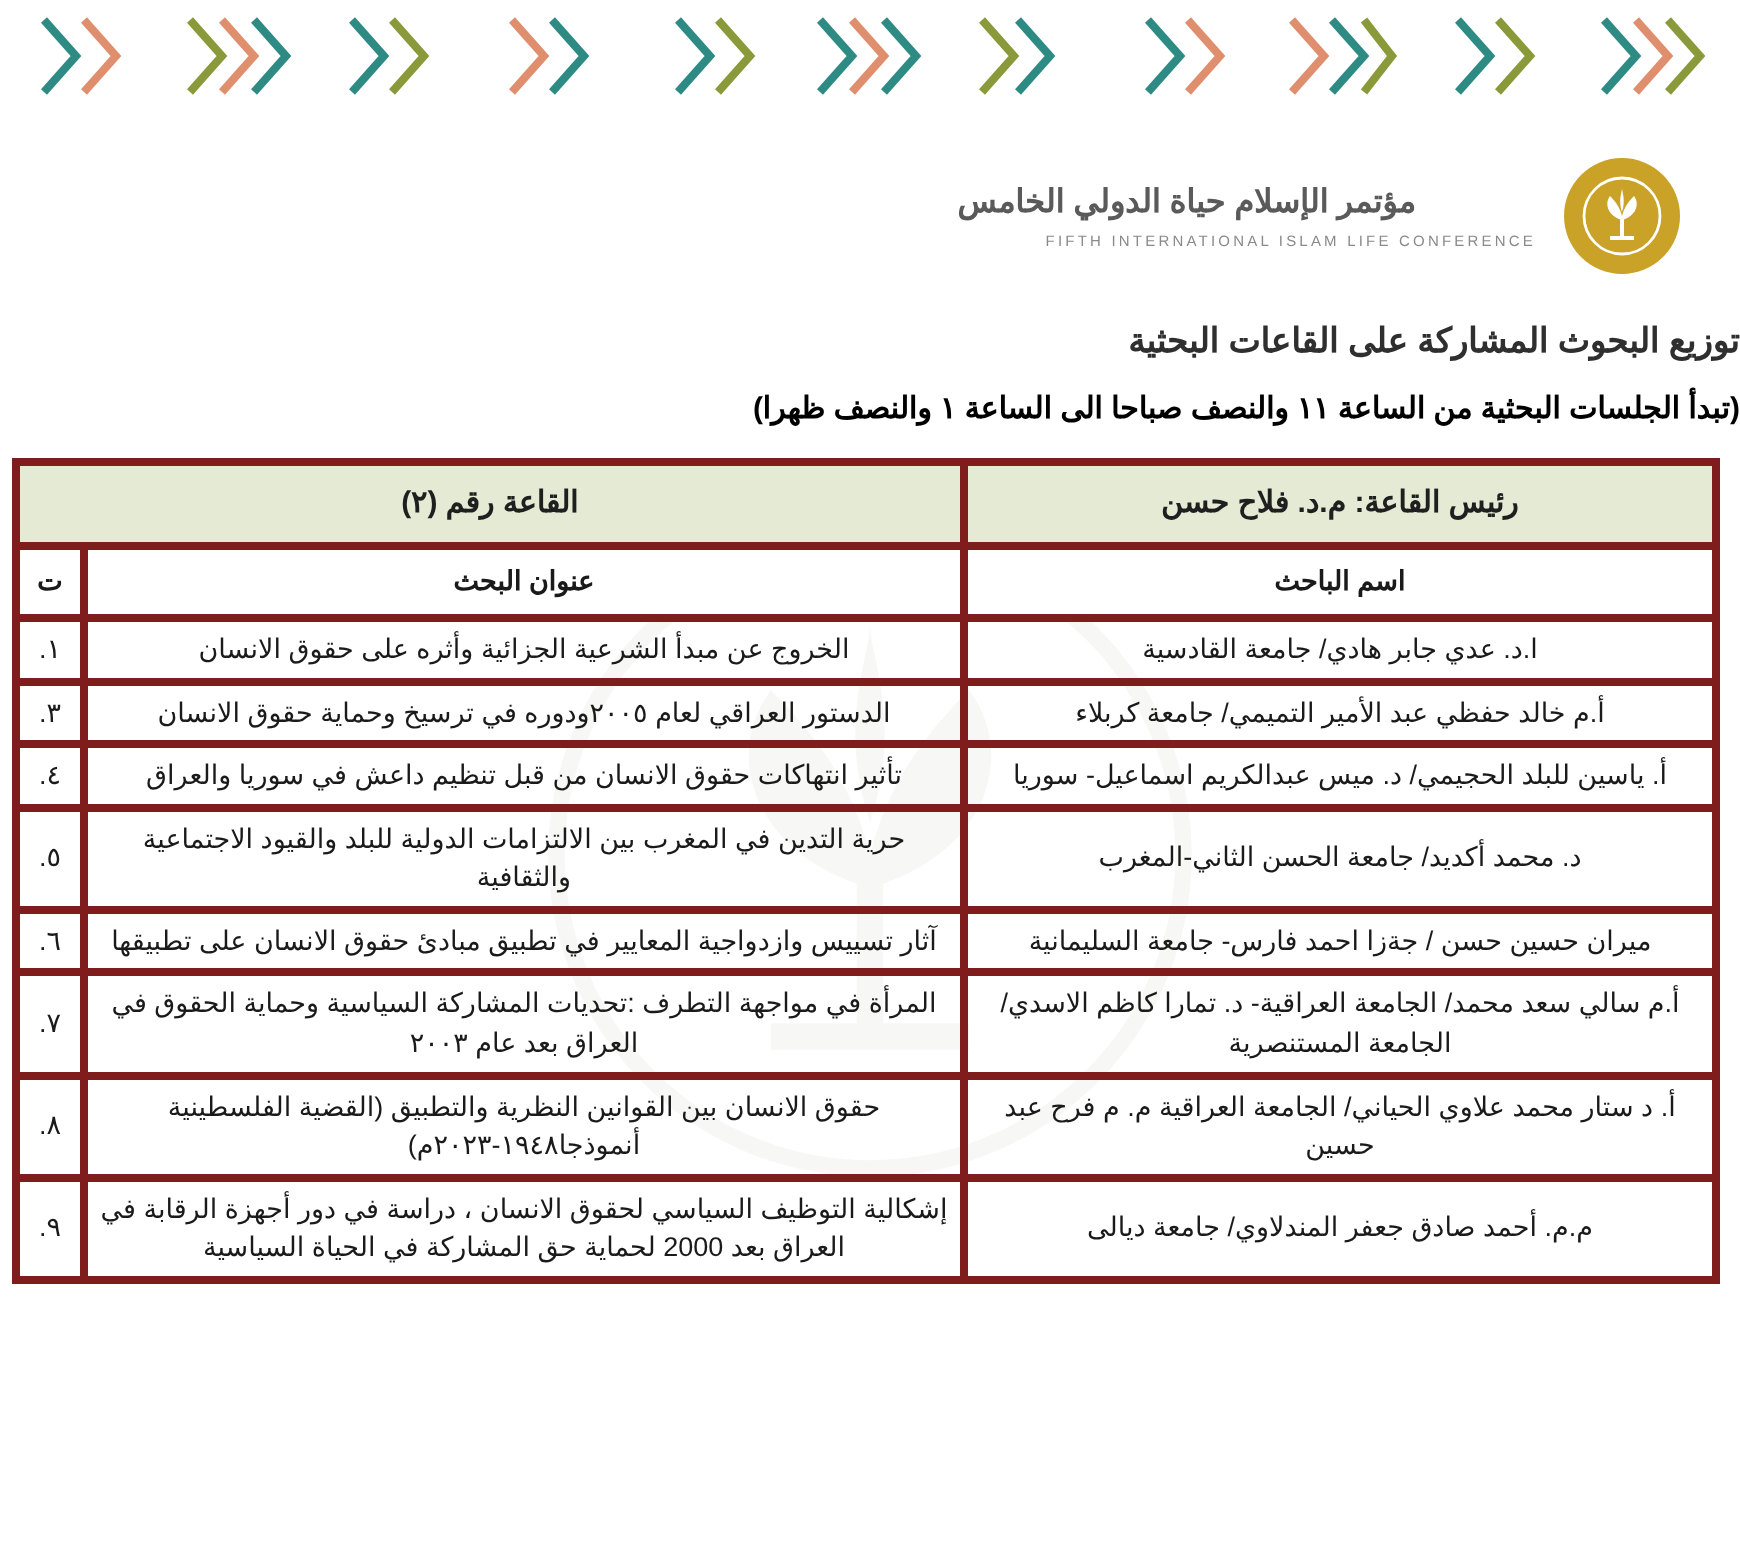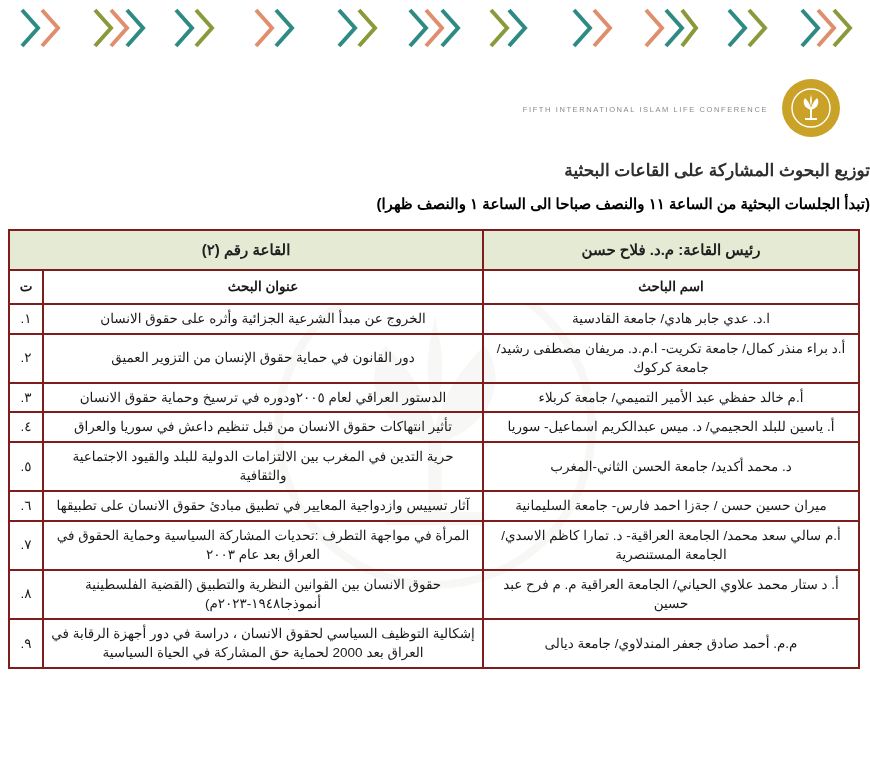--- a/index.html
+++ b/index.html
@@ -122,21 +122,21 @@
     padding: 0 10px;
     box-sizing: border-box;
   }
   table.sched {
     width: 850px;
     border-collapse: collapse;
     table-layout: fixed;
     font-size: 13.5px;
   }
   table.sched td, table.sched th {
-    border: 2px solid #7f1d1d;
+    border: 4px solid #7f1d1d;
     padding: 4px 6px;
     vertical-align: middle;
     text-align: center;
     line-height: 1.45;
   }
   .hdr-cell {
     background: #e4ead3;
     font-size: 15px;
     font-weight: bold;
     color: #1f1f1f;
@@ -251,20 +251,21 @@
       <svg width="40" height="40" viewBox="0 0 40 40">
         <circle cx="20" cy="20" r="19" fill="none" stroke="#ffffff" stroke-width="1.4"></circle>
         <path d="M20 31 L20 20" stroke="#ffffff" stroke-width="2" fill="none"></path>
         <path d="M20 22 C13 20 11 14 14 10 C17 13 19 16 20 20" fill="#ffffff"></path>
         <path d="M20 22 C27 20 29 14 26 10 C23 13 21 16 20 20" fill="#ffffff"></path>
         <path d="M20 18 C18 12 20 8 20 6 C20 8 22 12 20 18" fill="#ffffff"></path>
         <path d="M14 31 H26" stroke="#ffffff" stroke-width="2"></path>
       </svg>
     </div>
     <div class="brand-text">
+      <div class="brand-ar">مؤتمر الإسلام حياة الدولي الخامس</div>
       <div class="brand-en">FIFTH INTERNATIONAL ISLAM LIFE CONFERENCE</div>
     </div>
   </div>
 </div>
 
 <div class="watermark">
   <svg width="330" height="330" viewBox="0 0 40 40">
     <circle cx="20" cy="20" r="19" fill="none" stroke="#7a7a5a" stroke-width="1"></circle>
     <path d="M20 31 L20 20" stroke="#7a7a5a" stroke-width="1.6" fill="none"></path>
     <path d="M20 22 C13 20 11 14 14 10 C17 13 19 16 20 20" fill="#7a7a5a"></path>
@@ -297,25 +298,20 @@
         <th class="sub-hdr">ت</th>
       </tr>
     </thead>
     <tbody>
       <tr>
         <td class="name-cell">ا.د. عدي جابر هادي/ جامعة القادسية</td>
         <td class="title-cell">الخروج عن مبدأ الشرعية الجزائية وأثره على حقوق الانسان</td>
         <td class="num-cell">١.</td>
       </tr>
       <tr>
-        <td class="name-cell">أ.د براء منذر كمال/ جامعة تكريت- ا.م.د. مريفان مصطفى رشيد/ جامعة كركوك</td>
-        <td class="title-cell">دور القانون في حماية حقوق الإنسان من التزوير العميق</td>
-        <td class="num-cell">٢.</td>
-      </tr>
-      <tr>
         <td class="name-cell">أ.م خالد حفظي عبد الأمير التميمي/ جامعة كربلاء</td>
         <td class="title-cell">الدستور العراقي لعام ٢٠٠٥ودوره في ترسيخ وحماية حقوق الانسان</td>
         <td class="num-cell">٣.</td>
       </tr>
       <tr>
         <td class="name-cell">أ. ياسين للبلد الحجيمي/ د. ميس عبدالكريم اسماعيل- سوريا</td>
         <td class="title-cell">تأثير انتهاكات حقوق الانسان من قبل تنظيم داعش في سوريا والعراق</td>
         <td class="num-cell">٤.</td>
       </tr>
       <tr>

